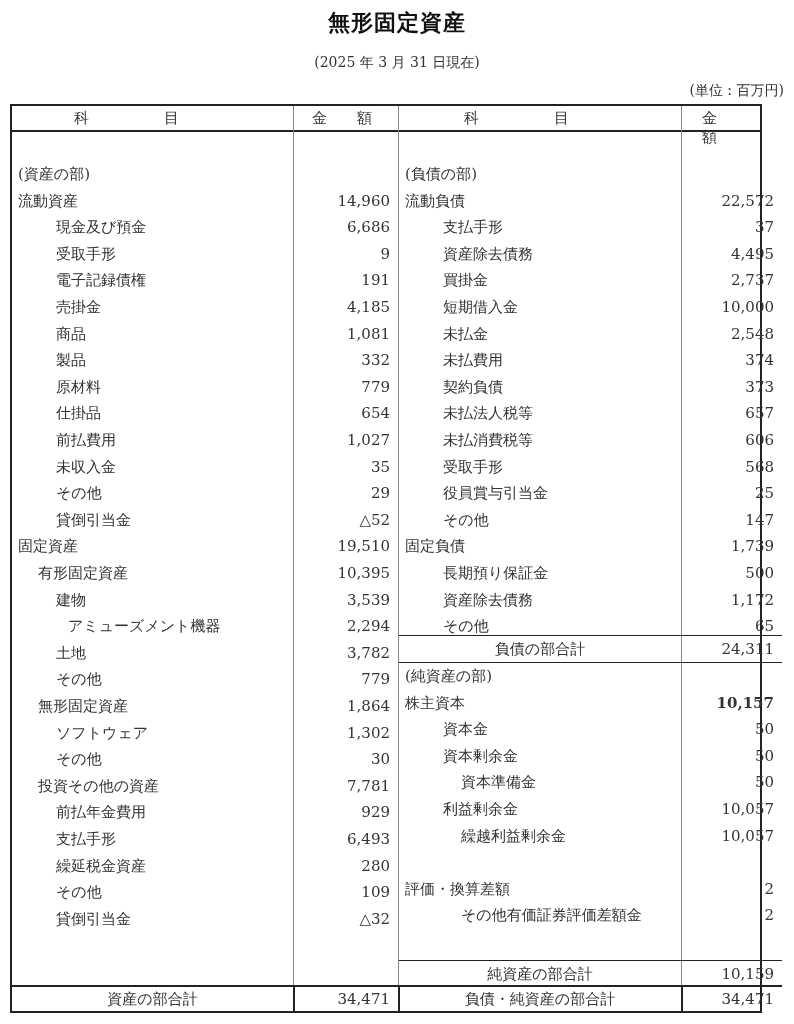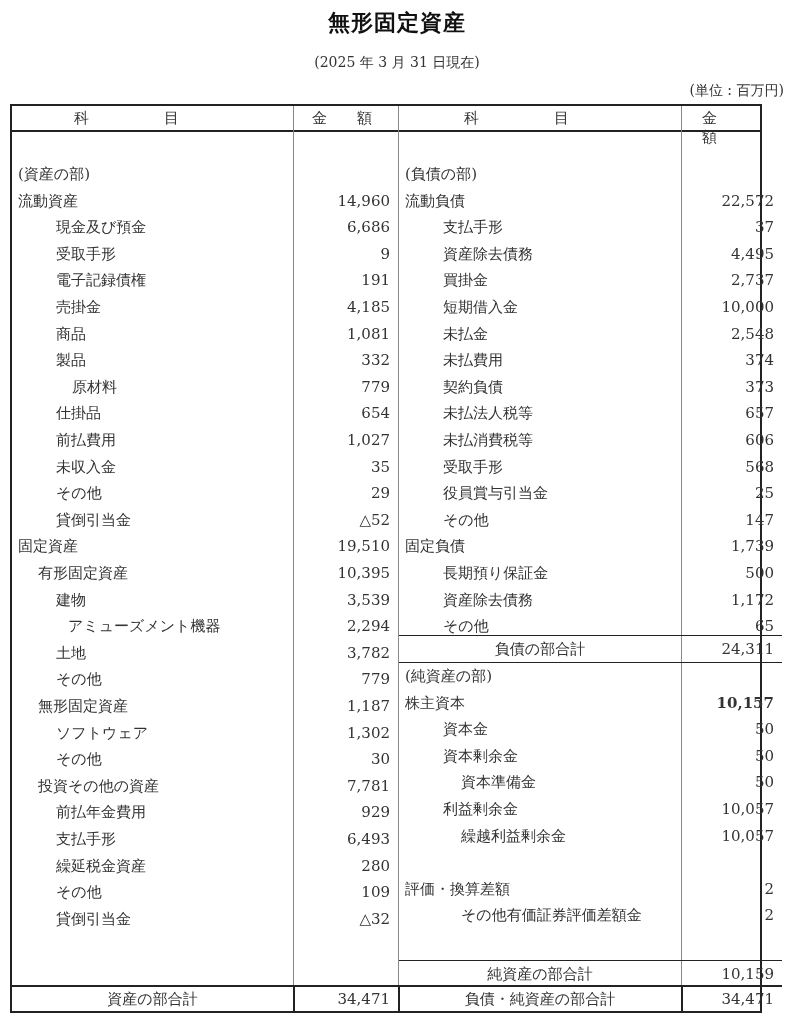--- a/index.html
+++ b/index.html
@@ -101,21 +101,21 @@
       <div class="row" style="left: 282px; width: 104px; top: 214.6px;">
         <span class="amt" style="right: 8px;">1,081</span>
       </div>
       <div class="row" style="left: 0px; width: 281px; top: 241.2px;">
         <span class="lbl" style="left: 44px;">製品</span>
       </div>
       <div class="row" style="left: 282px; width: 104px; top: 241.2px;">
         <span class="amt" style="right: 8px;">332</span>
       </div>
       <div class="row" style="left: 0px; width: 281px; top: 267.8px;">
-        <span class="lbl" style="left: 60px; text-align: center;">原材料</span>
+        <span class="lbl" style="left: 44px; text-align: center;">原材料</span>
       </div>
       <div class="row" style="left: 282px; width: 104px; top: 267.8px;">
         <span class="amt" style="right: 8px;">779</span>
       </div>
       <div class="row" style="left: 0px; width: 281px; top: 294.4px;">
         <span class="lbl" style="left: 44px;">仕掛品</span>
       </div>
       <div class="row" style="left: 282px; width: 104px; top: 294.4px;">
         <span class="amt" style="right: 8px;">654</span>
       </div>
@@ -176,21 +176,21 @@
       <div class="row" style="left: 0px; width: 281px; top: 560.4px;">
         <span class="lbl" style="left: 44px;">その他</span>
       </div>
       <div class="row" style="left: 282px; width: 104px; top: 560.4px;">
         <span class="amt" style="right: 8px;">779</span>
       </div>
       <div class="row" style="left: 0px; width: 281px; top: 587px;">
         <span class="lbl" style="left: 26px;">無形固定資産</span>
       </div>
       <div class="row" style="left: 282px; width: 104px; top: 587px;">
-        <span class="amt" style="right: 8px;">1,187</span>
+        <span class="amt" style="right: 8px;">1,864</span>
       </div>
       <div class="row" style="left: 0px; width: 281px; top: 613.6px;">
         <span class="lbl" style="left: 44px;">ソフトウェア</span>
       </div>
       <div class="row" style="left: 282px; width: 104px; top: 613.6px;">
         <span class="amt" style="right: 8px;">1,302</span>
       </div>
       <div class="row" style="left: 0px; width: 281px; top: 640.2px;">
         <span class="lbl" style="left: 44px;">その他</span>
       </div>

